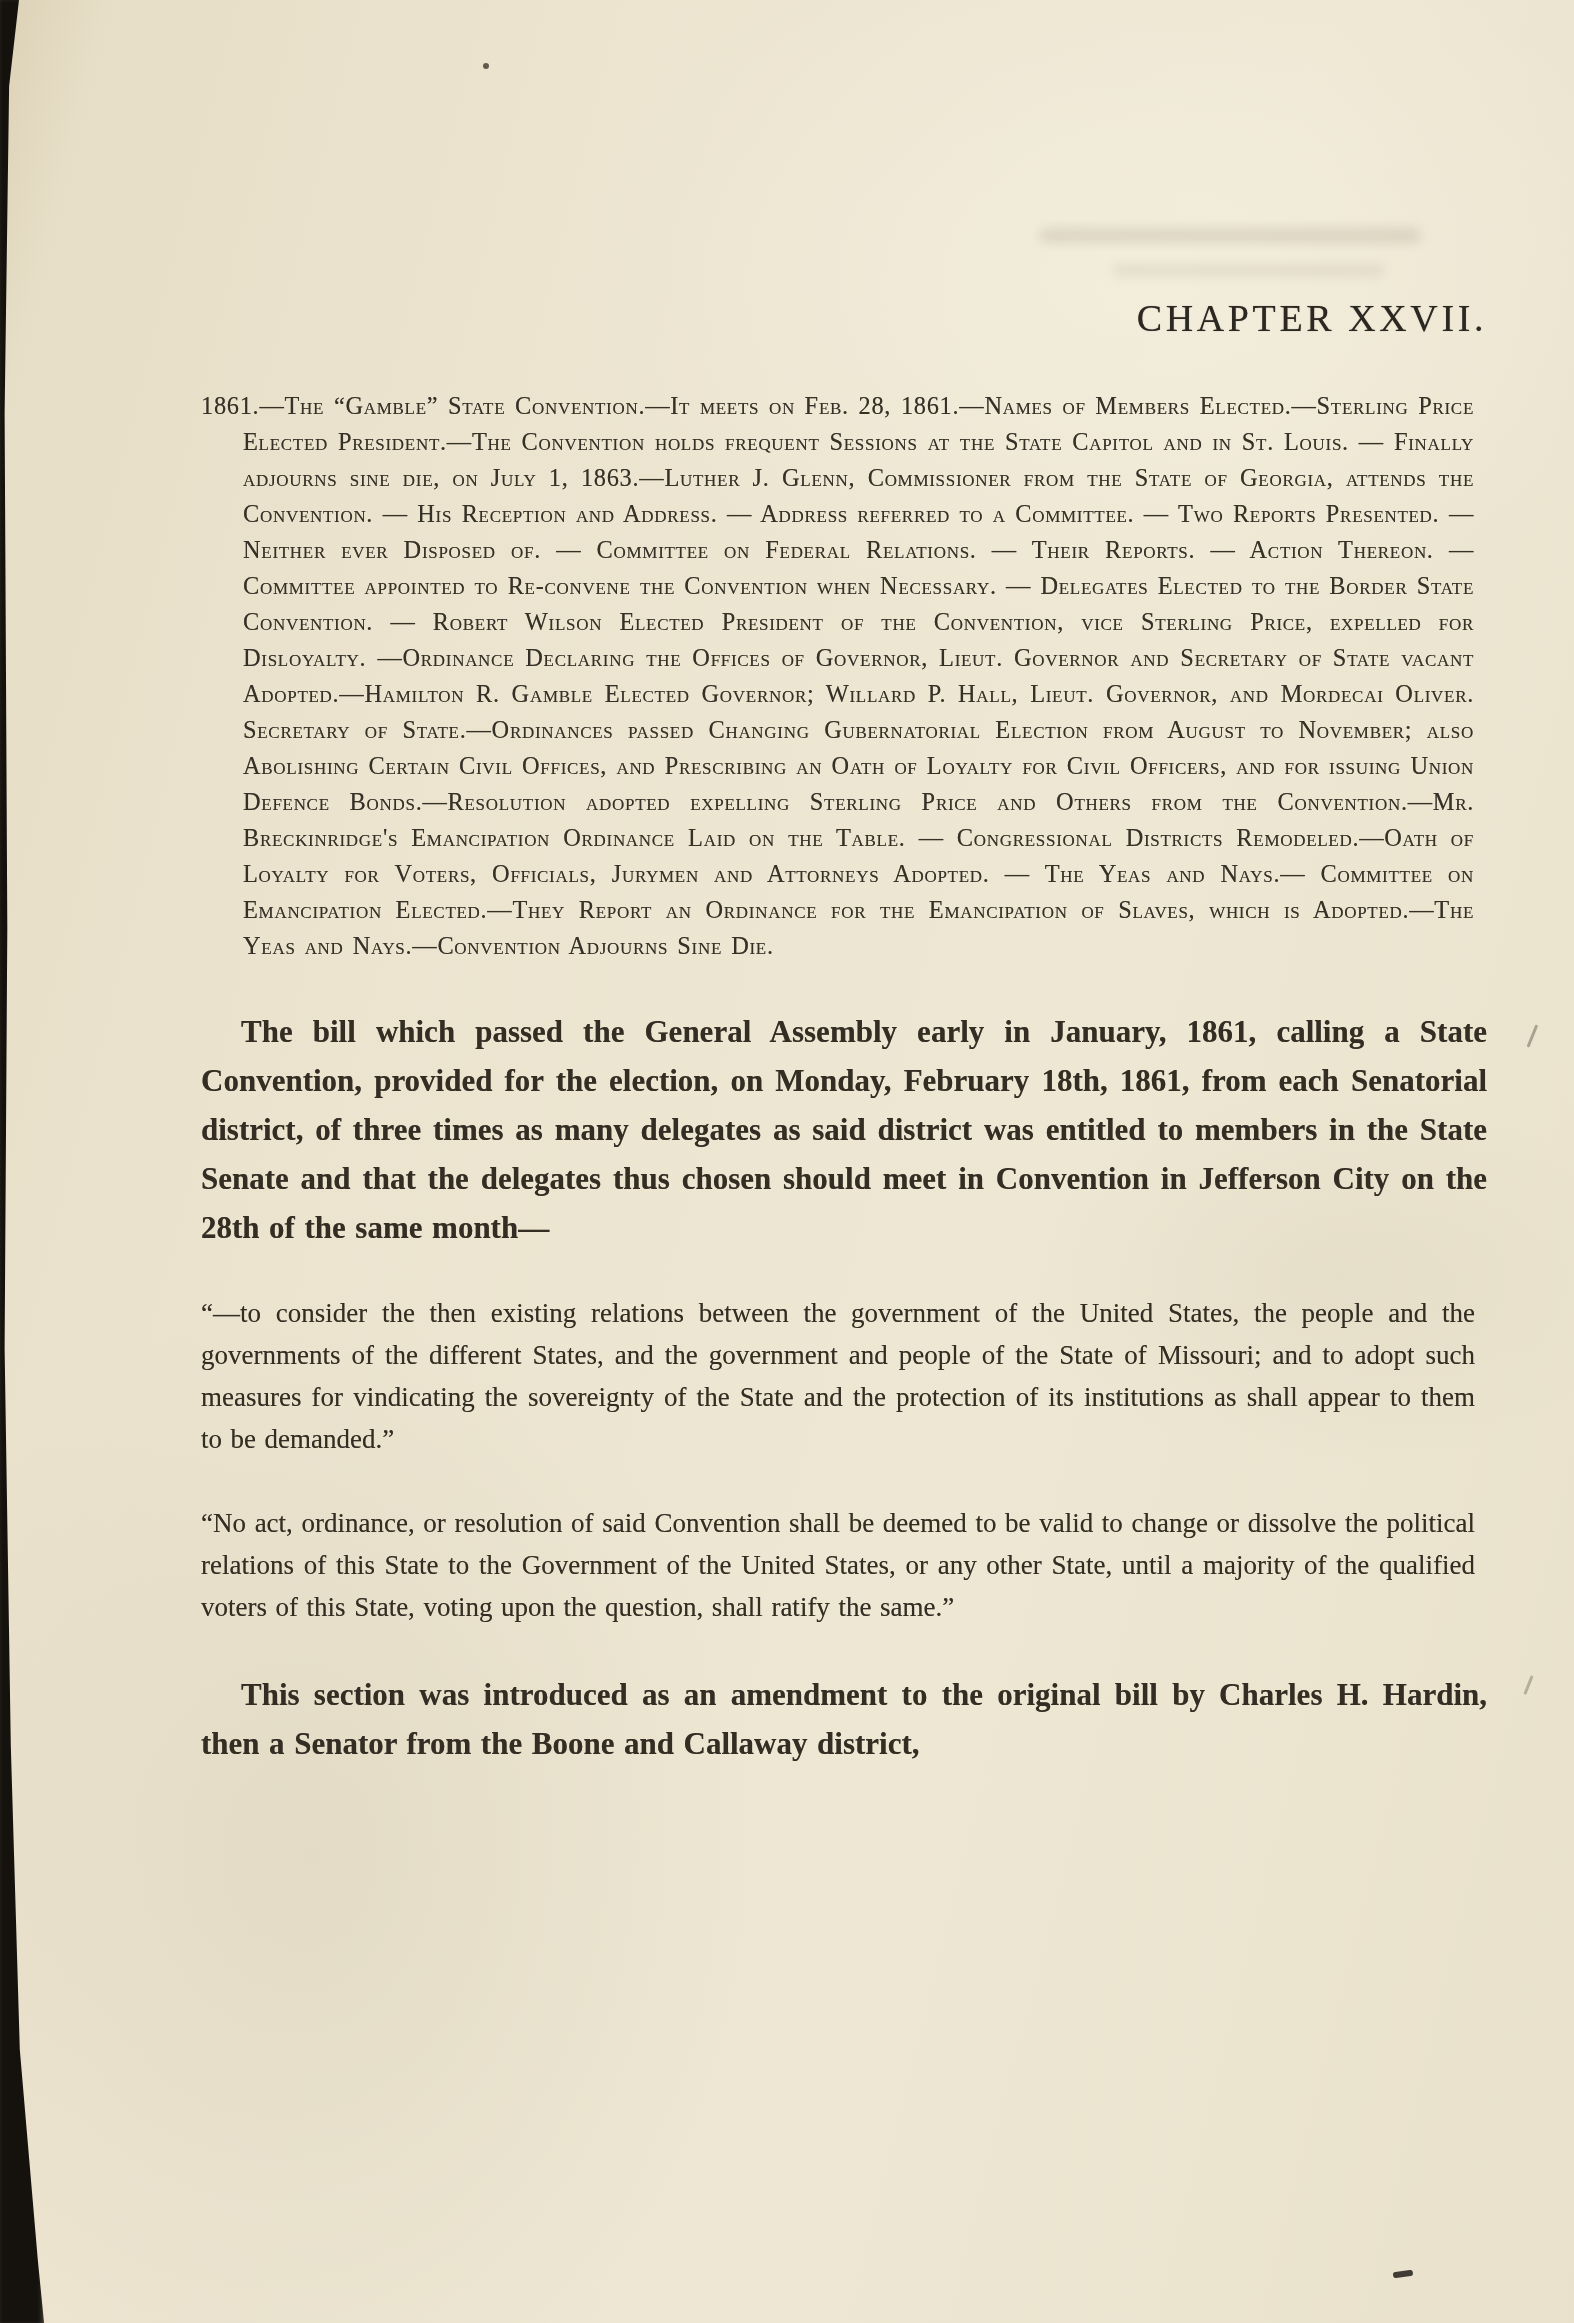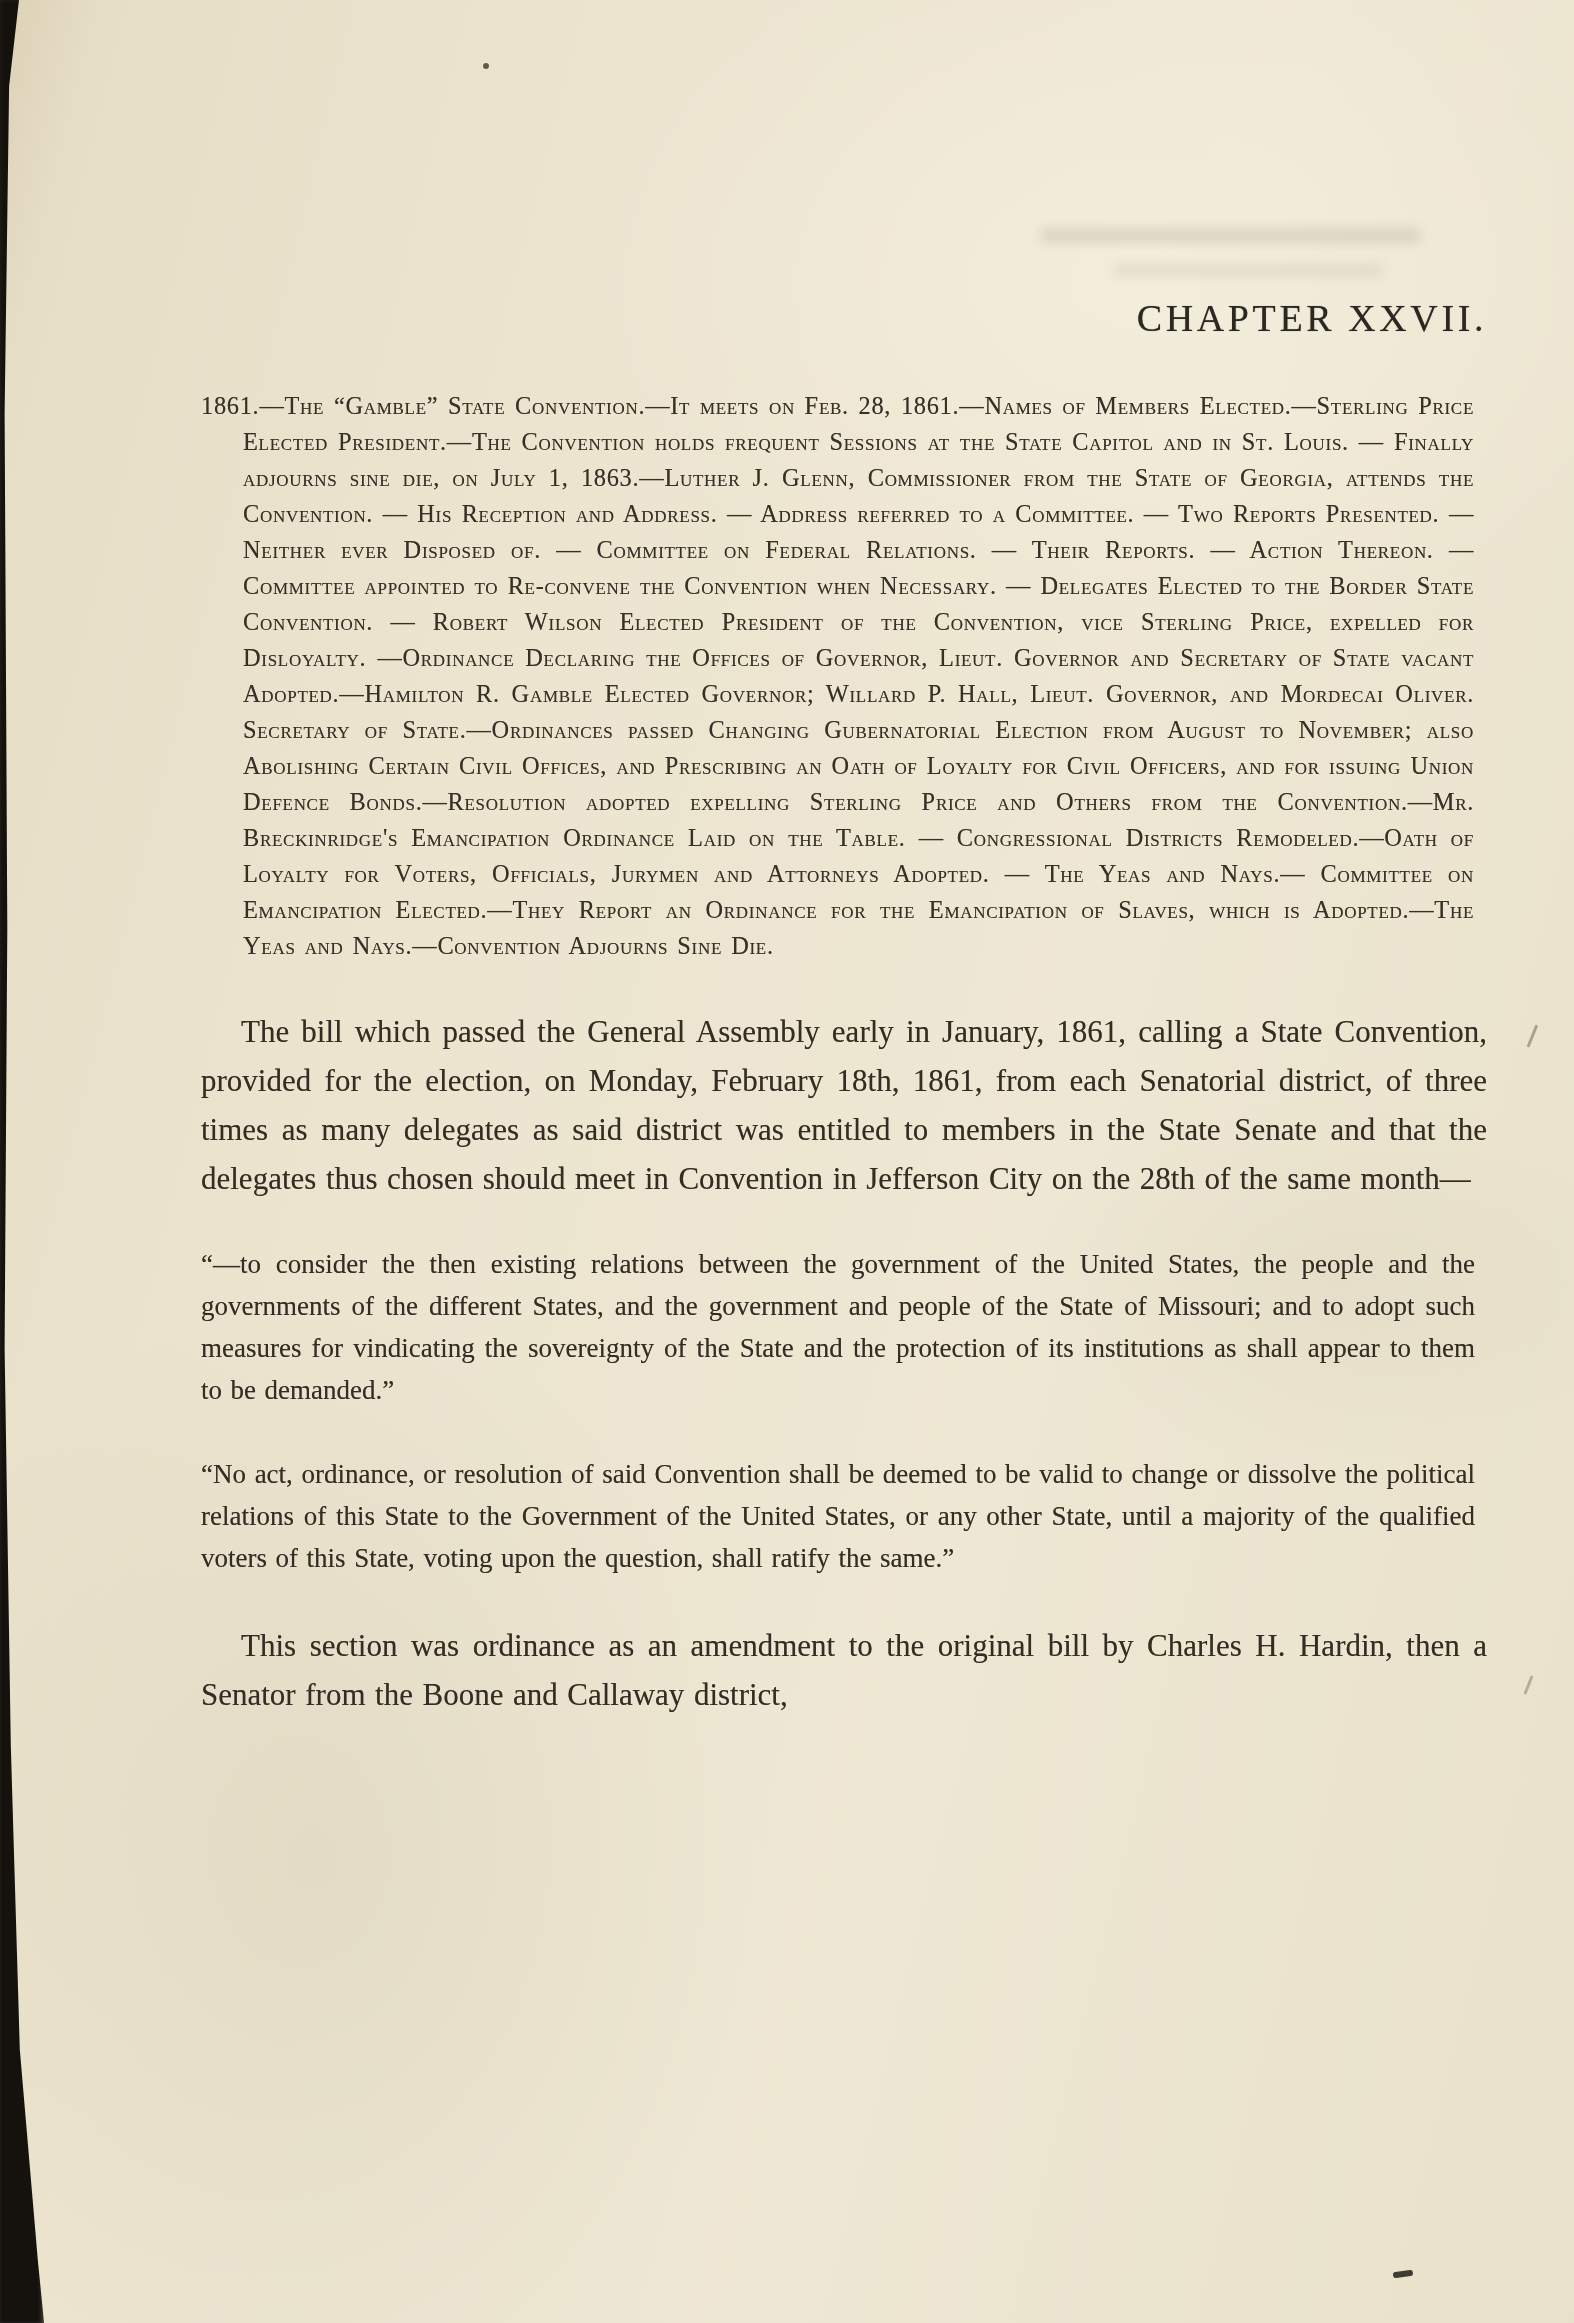--- a/index.html
+++ b/index.html
@@ -47,20 +47,21 @@
     color:#363127;
     text-shadow:0 0 0.5px rgba(54,49,39,0.5);
   }
   .body{
     margin:0 0 40px 0;
     font-size:31px;line-height:49px;
     word-spacing:1.8px;
     text-align:justify;
     text-indent:40px;
     text-shadow:0 0 0.5px rgba(51,45,35,0.45);
+    font-weight:bold;
   }
   .quote{
     margin:0 12px 42px 0;
     font-size:27px;line-height:42px;
     word-spacing:1.8px;
     text-align:justify;
     text-indent:0;
     text-shadow:0 0 0.5px rgba(51,45,35,0.45);
   }
   .scan-edge-left{
@@ -104,21 +105,21 @@
 
     <p class="summary">1861.—The “Gamble” State Convention.—It meets on Feb. 28, 1861.—Names of Members Elected.—Sterling Price Elected President.—The Convention holds frequent Sessions at the State Capitol and in St. Louis. — Finally adjourns sine die, on July 1, 1863.—Luther J. Glenn, Commissioner from the State of Georgia, attends the Convention. — His Reception and Address. — Address referred to a Committee. — Two Reports Presented. — Neither ever Disposed of. — Committee on Federal Relations. — Their Reports. — Action Thereon. — Committee appointed to Re-convene the Convention when Necessary. — Delegates Elected to the Border State Convention. — Robert Wilson Elected President of the Convention, vice Sterling Price, expelled for Disloyalty. —Ordinance Declaring the Offices of Governor, Lieut. Governor and Secretary of State vacant Adopted.—Hamilton R. Gamble Elected Governor; Willard P. Hall, Lieut. Governor, and Mordecai Oliver. Secretary of State.—Ordinances passed Changing Gubernatorial Election from August to November; also Abolishing Certain Civil Offices, and Prescribing an Oath of Loyalty for Civil Officers, and for issuing Union Defence Bonds.—Resolution adopted expelling Sterling Price and Others from the Convention.—Mr. Breckinridge's Emancipation Ordinance Laid on the Table. — Congressional Districts Remodeled.—Oath of Loyalty for Voters, Officials, Jurymen and Attorneys Adopted. — The Yeas and Nays.— Committee on Emancipation Elected.—They Report an Ordinance for the Emancipation of Slaves, which is Adopted.—The Yeas and Nays.—Convention Adjourns Sine Die.</p>
 
     <p class="body">The bill which passed the General Assembly early in January, 1861, calling a State Convention, provided for the election, on Monday, February 18th, 1861, from each Senatorial district, of three times as many delegates as said district was entitled to members in the State Senate and that the delegates thus chosen should meet in Convention in Jefferson City on the 28th of the same month—</p>
 
     <p class="quote">“—to consider the then existing relations between the government of the United States, the people and the governments of the different States, and the government and people of the State of Missouri; and to adopt such measures for vindicating the sovereignty of the State and the protection of its institutions as shall appear to them to be demanded.”</p>
 
 
     <p class="quote">“No act, ordinance, or resolution of said Convention shall be deemed to be valid to change or dissolve the political relations of this State to the Government of the United States, or any other State, until a majority of the qualified voters of this State, voting upon the question, shall ratify the same.”</p>
 
-    <p class="body">This section was ordinance as an amendment to the original bill by Charles H. Hardin, then a Senator from the Boone and Callaway district,</p>
+    <p class="body">This section was introduced as an amendment to the original bill by Charles H. Hardin, then a Senator from the Boone and Callaway district,</p>
   </div>
 
   <div class="scan-edge-left"></div>
   <div class="speck speck-top"></div>
   <div class="slash slash-1"></div>
   <div class="slash slash-2"></div>
   <div class="mark-bottom"></div>
 
 </div>
 

